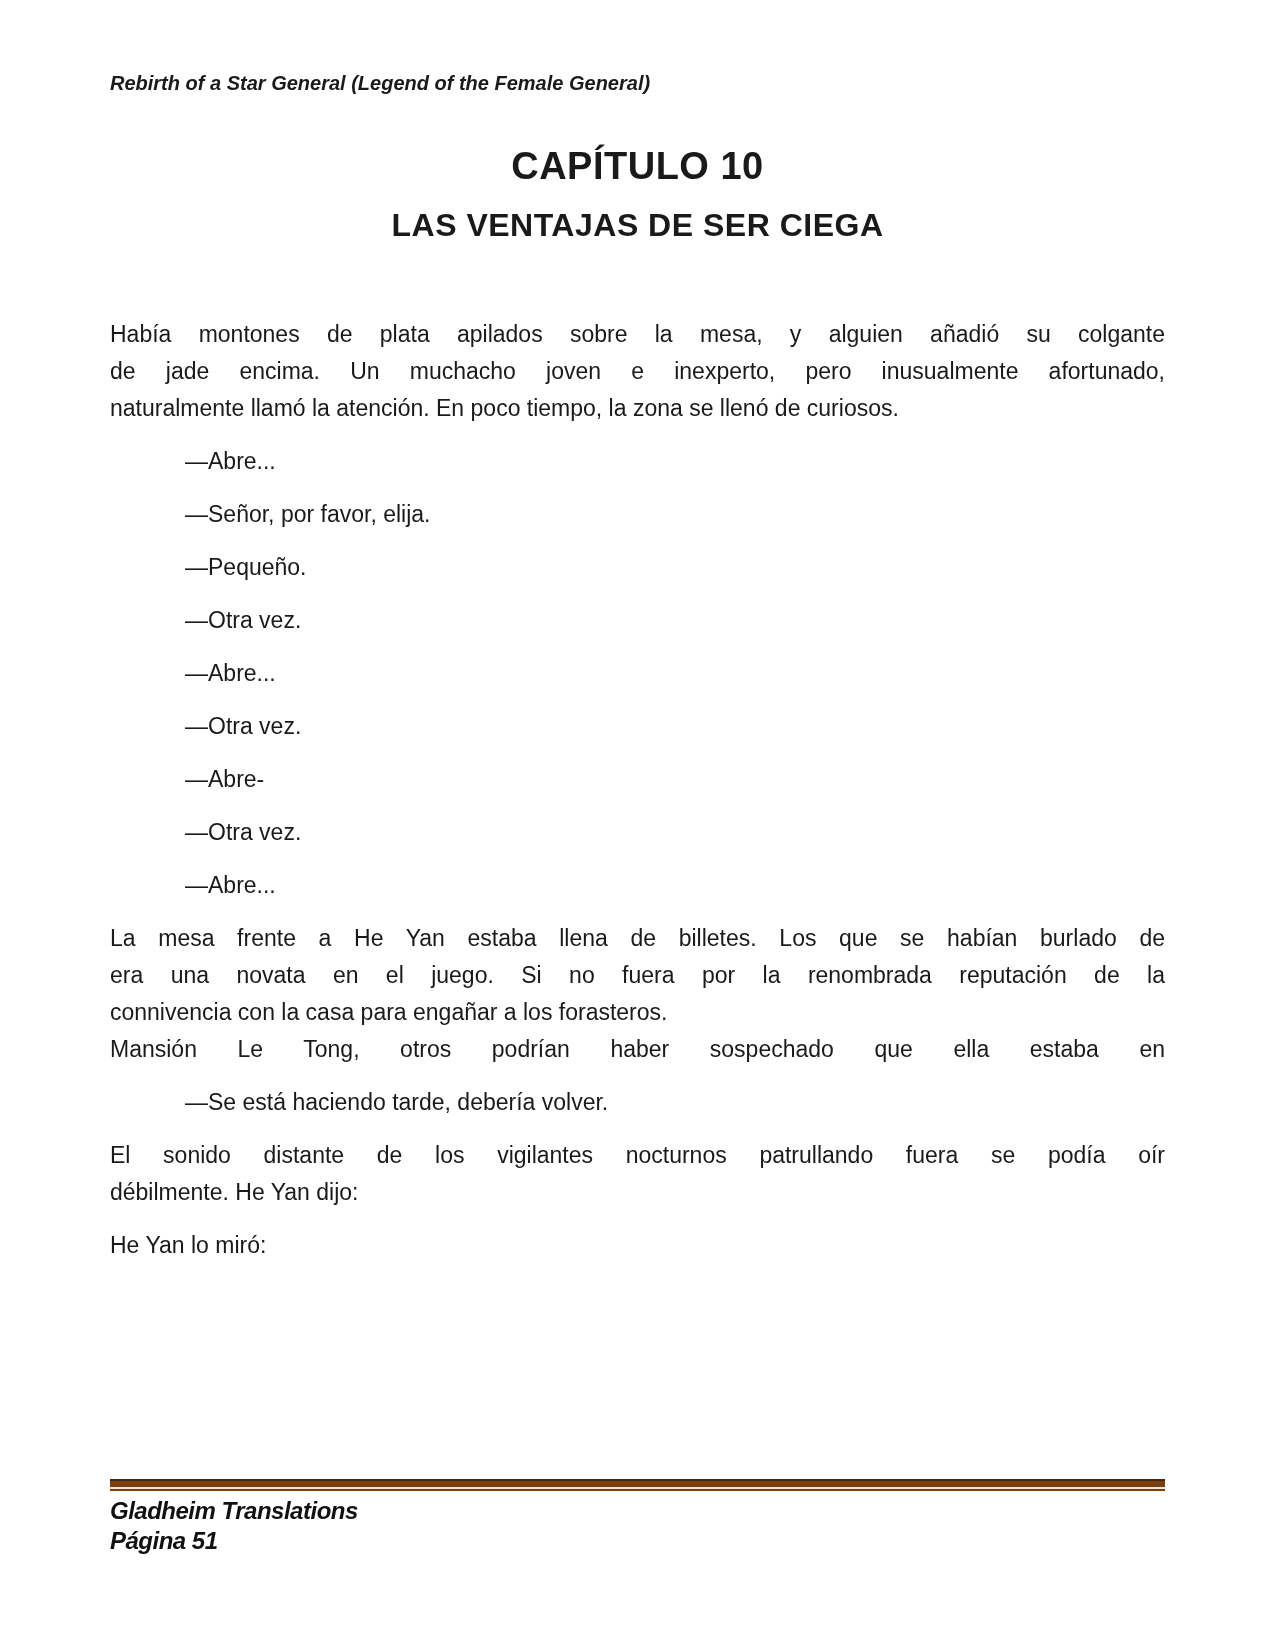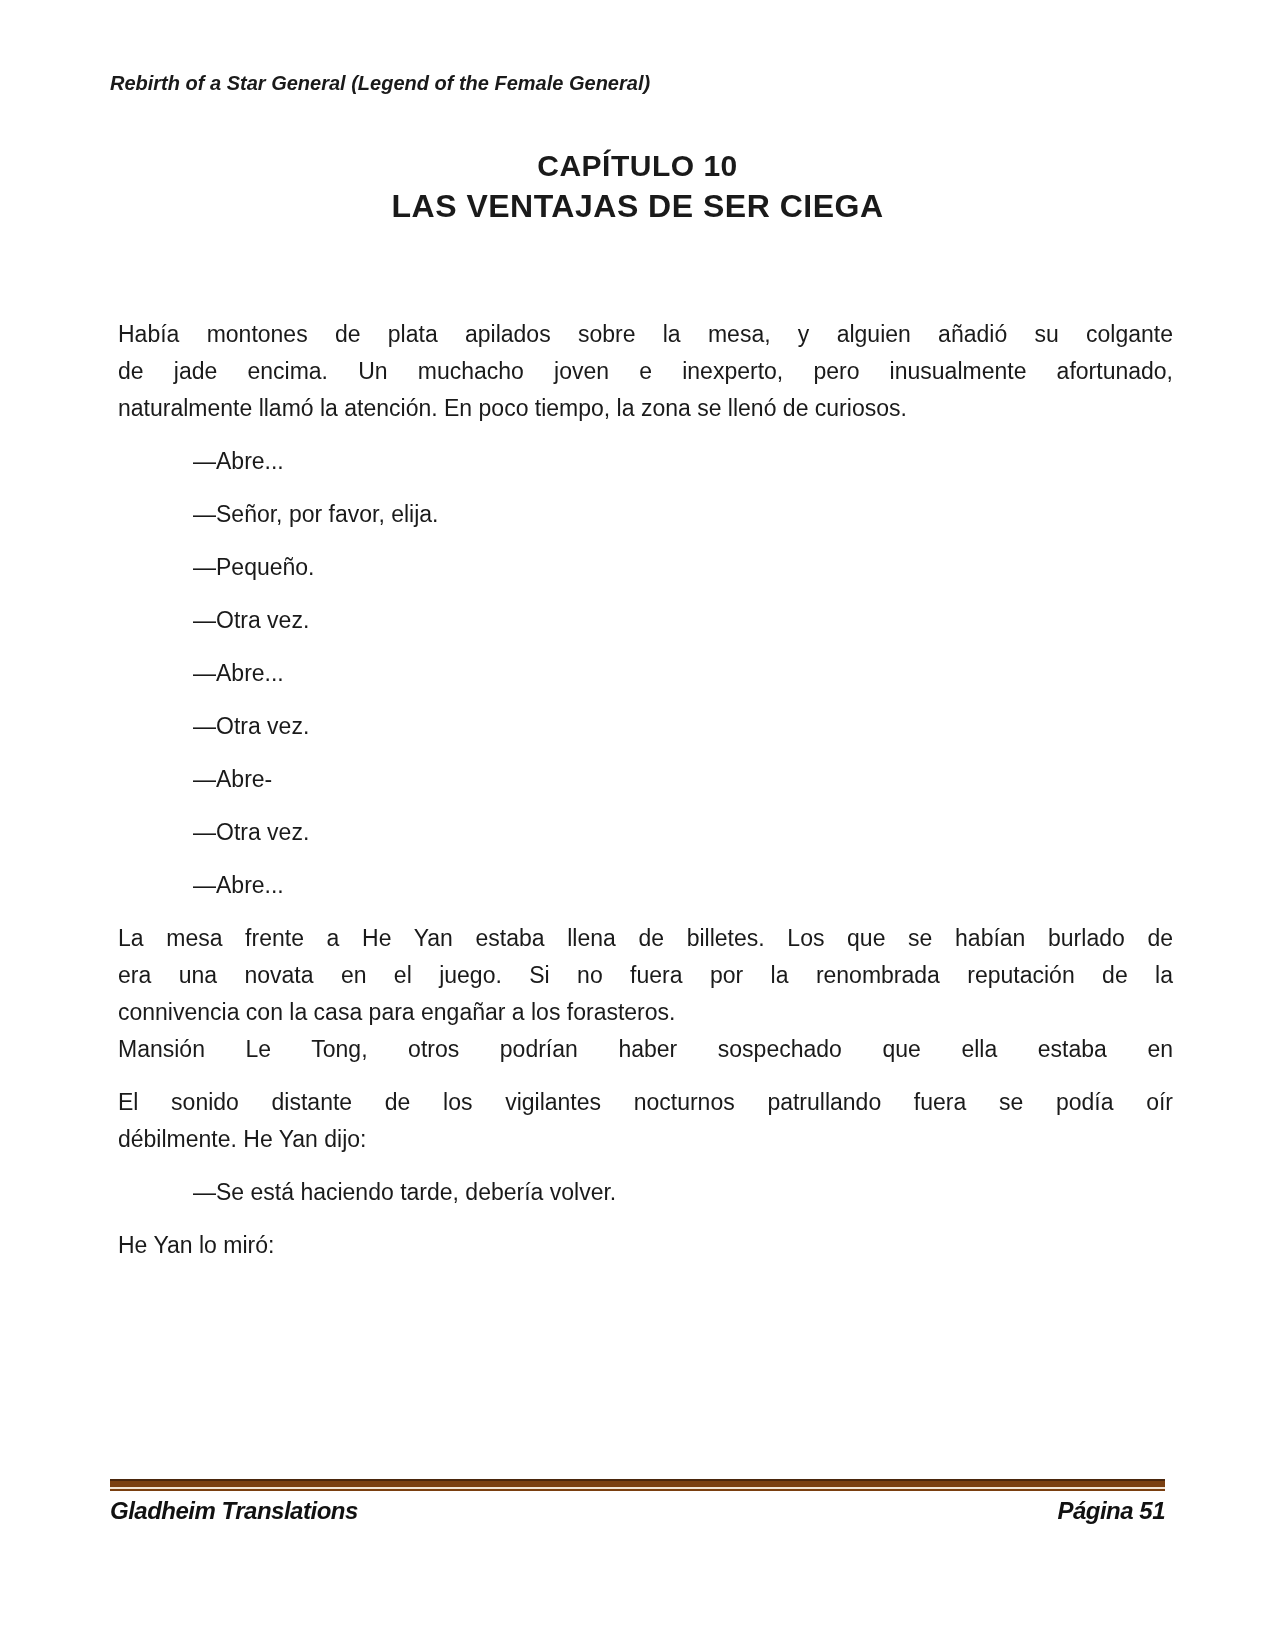--- a/index.html
+++ b/index.html
@@ -31,33 +31,34 @@
   .chapter {
     position: absolute;
     top: 146px;
     left: 110px;
     right: 110px;
     text-align: center;
     font-weight: bold;
     color: #1a1a1a;
   }
   .chapter-title {
-    font-size: 30px;
+    font-size: 38px;
     line-height: 40px;
+    margin-bottom: 19px;
     letter-spacing: 0.5px;
   }
   .chapter-subtitle {
     font-size: 32px;
     line-height: 40px;
     letter-spacing: 0.5px;
   }
   .body-text {
     position: absolute;
     top: 316px;
-    left: 118px;
+    left: 110px;
     width: 1055px;
     font-size: 23px;
     line-height: 37px;
   }
   .para { margin: 0 0 16px 0; }
   .line {
     text-align: justify;
     text-align-last: justify;
   }
   .line.last {
@@ -83,20 +84,21 @@
     right: 110px;
     display: flex;
     justify-content: space-between;
     align-items: baseline;
     font-size: 24px;
     line-height: 30px;
     font-weight: bold;
     font-style: italic;
     letter-spacing: -0.5px;
     color: #111111;
+    flex-direction: column;
   }
 </style>
 </head>
 <body>
 
 <div class="page">
 
   <div class="running-header">Rebirth of a Star General (Legend of the Female General)</div>
 
   <div class="chapter">
@@ -122,26 +124,26 @@
     <div class="para dlg">—Otra vez.</div>
     <div class="para dlg">—Abre...</div>
 
     <div class="para">
       <div class="line">La mesa frente a He Yan estaba llena de billetes. Los que se habían burlado de</div>
       <div class="line">era una novata en el juego. Si no fuera por la renombrada reputación de la</div>
       <div class="line last">connivencia con la casa para engañar a los forasteros.</div>
       <div class="line">Mansión Le Tong, otros podrían haber sospechado que ella estaba en</div>
     </div>
 
+    <div class="para dlg">—Se está haciendo tarde, debería volver.</div>
+
     <div class="para">
       <div class="line">El sonido distante de los vigilantes nocturnos patrullando fuera se podía oír</div>
       <div class="line last">débilmente. He Yan dijo:</div>
     </div>
-
-    <div class="para dlg">—Se está haciendo tarde, debería volver.</div>
 
 
     <div class="para">
       <div class="line last">He Yan lo miró:</div>
     </div>
 
   </div>
 
   <div class="footer-rule">
     <div class="rule-a"></div>

